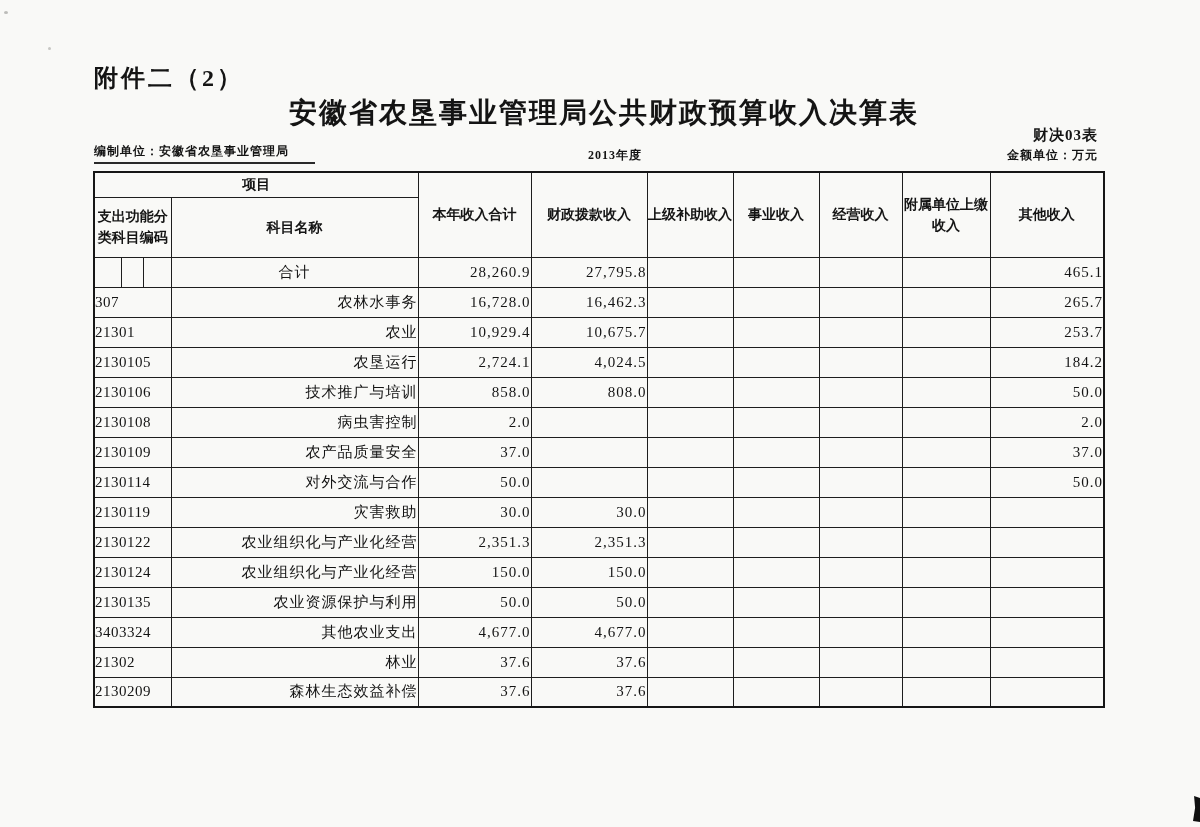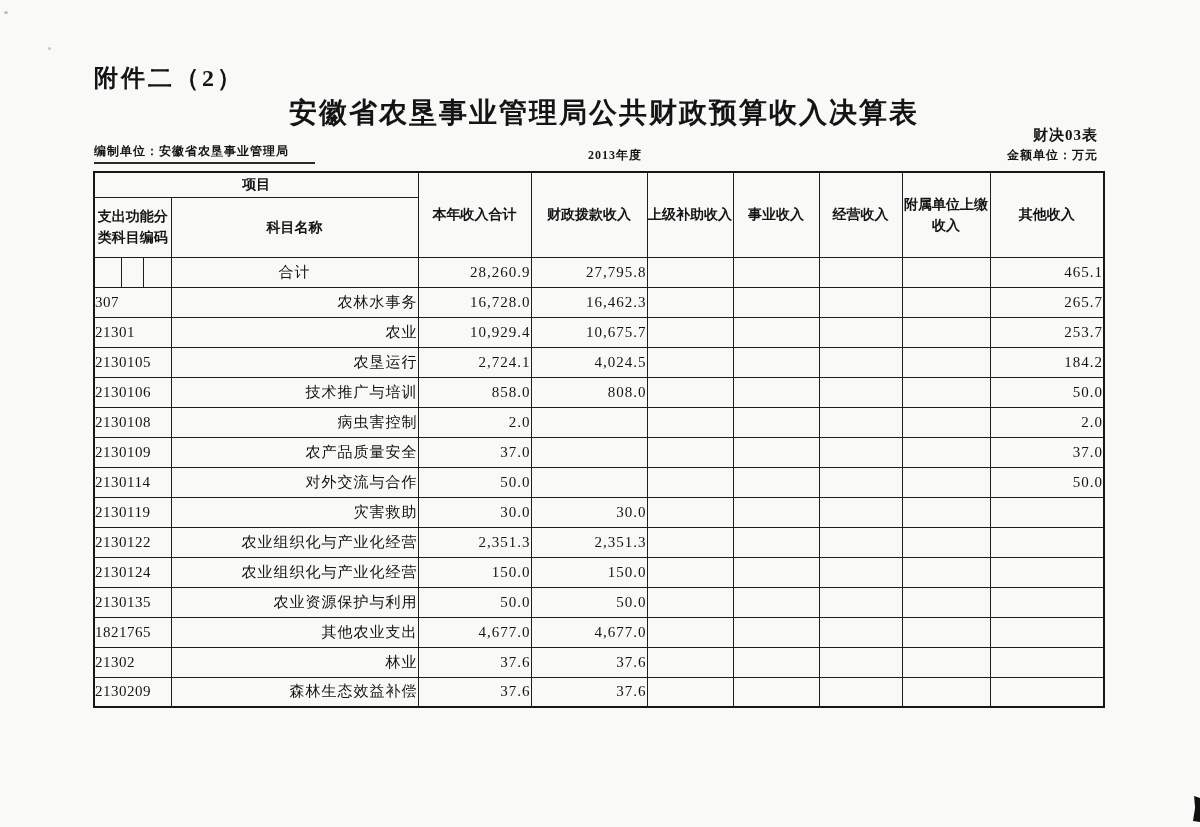--- a/index.html
+++ b/index.html
@@ -266,21 +266,21 @@
         <td class="name-cell indent">农业资源保护与利用</td>
         <td class="num-cell">50.0</td>
         <td class="num-cell">50.0</td>
         <td class="num-cell"></td>
         <td class="num-cell"></td>
         <td class="num-cell"></td>
         <td class="num-cell"></td>
         <td class="num-cell"></td>
       </tr>
       <tr>
-        <td class="code-cell">1821765</td>
+        <td class="code-cell">3403324</td>
         <td class="name-cell indent">其他农业支出</td>
         <td class="num-cell">4,677.0</td>
         <td class="num-cell">4,677.0</td>
         <td class="num-cell"></td>
         <td class="num-cell"></td>
         <td class="num-cell"></td>
         <td class="num-cell"></td>
         <td class="num-cell"></td>
       </tr>
       <tr>

